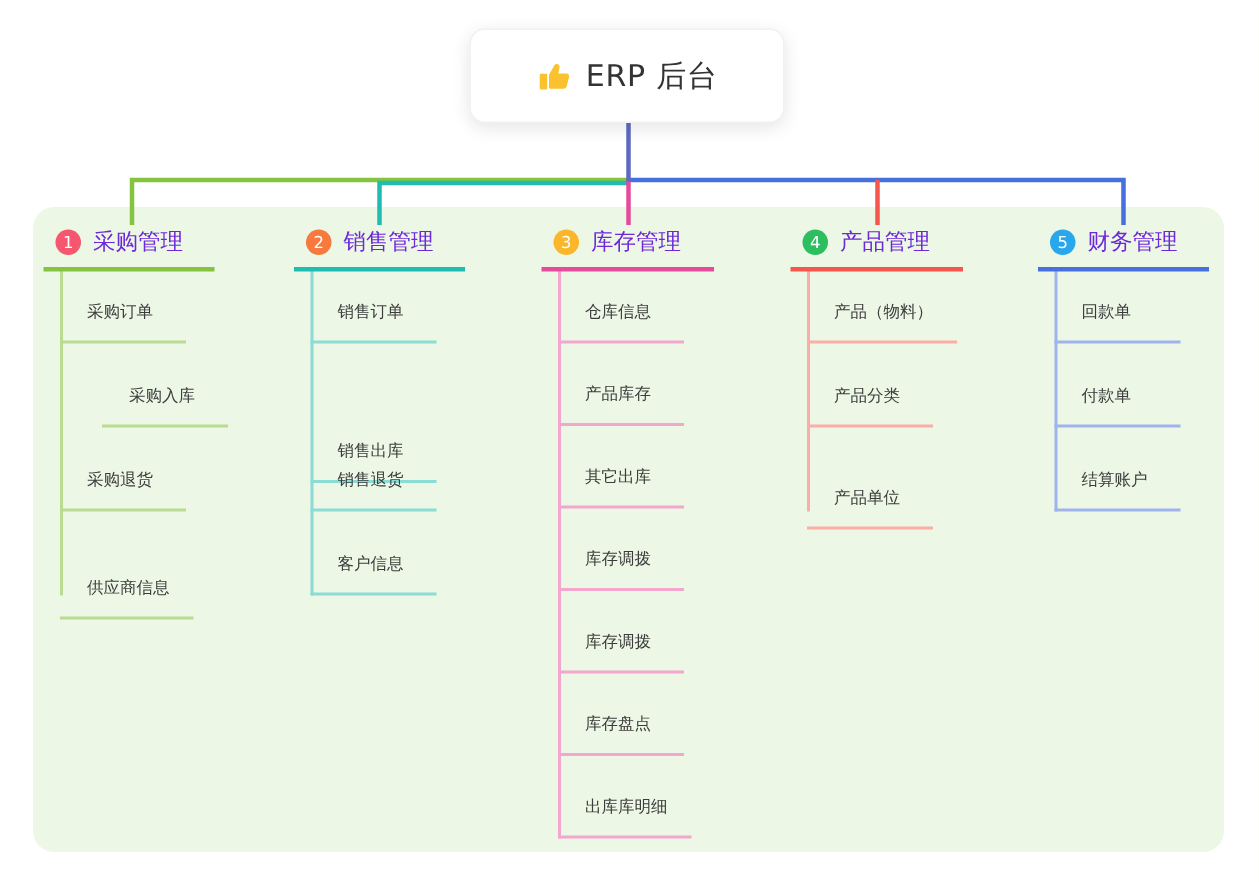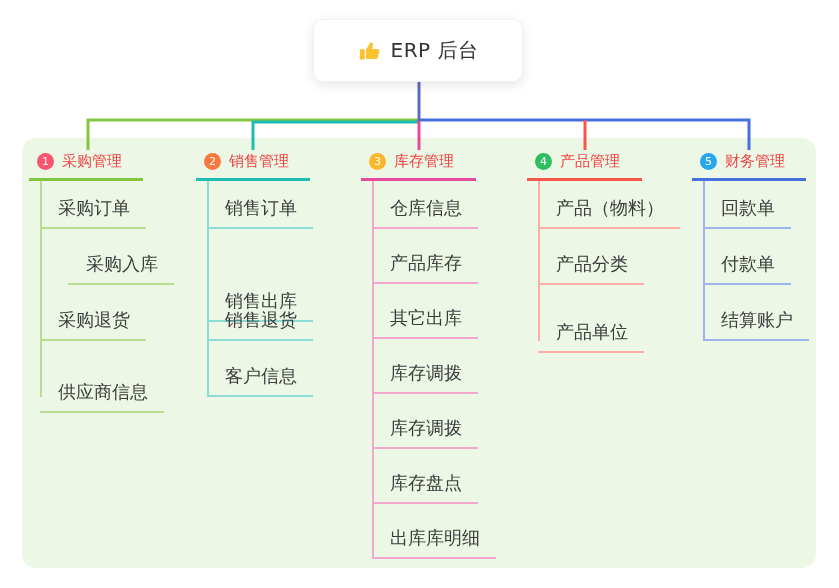--- a/index.html
+++ b/index.html
@@ -36,27 +36,27 @@
     position: absolute; top: 150px; height: 31px;
     display: flex; align-items: center;
     border-bottom: 3px solid #000; padding-bottom: 6px;
     z-index: 4; cursor: default;
   }
   .badge {
     width: 17px; height: 17px; border-radius: 50%;
     color: #fff; font-size: 11px; line-height: 17px; text-align: center;
     flex: 0 0 17px; margin-left: 8px;
   }
-  .branch-label { font-size: 15px; color: #ef4444; margin-left: 8px; white-space: nowrap; }
+  .branch-label { font-size: 15px; color: #6d28d9; margin-left: 8px; white-space: nowrap; }
 
   .spine { position: absolute; width: 2px; z-index: 1; }
 
   .child-node {
     position: absolute; z-index: 4;
-    font-size: 18px; color: #3c3c3c; white-space: nowrap;
+    font-size: 11px; color: #3c3c3c; white-space: nowrap;
     padding: 0 16px 10px 18px; min-width: 84px;
     border-bottom: 2px solid #ccc;
     line-height: 18px; cursor: default;
   }
 </style>
 </head>
 <body>
 
 <div id="stage">
 
@@ -79,21 +79,21 @@
     <span class="root-title">ERP 后台</span>
   </div>
 
   <div id="branches">
       <div class="branch-title" style="left: 29px; width: 114px; border-bottom-color: rgb(133, 196, 64);">
         <span class="badge" style="background: rgb(246, 86, 110);">1</span>
         <span class="branch-label">采购管理</span>
       </div>
       <div class="child-node" style="left: 40px; top: 199px; border-bottom-color: rgb(185, 220, 146);">采购订单</div>
       <div class="child-node" style="left: 40px; top: 255px; border-bottom-color: rgb(185, 220, 146); margin-left: 28px;">采购入库</div>
-      <div class="child-node" style="left: 40px; top: 311px; border-bottom-color: rgb(185, 220, 146); text-align: right;">采购退货</div>
+      <div class="child-node" style="left: 40px; top: 311px; border-bottom-color: rgb(185, 220, 146);">采购退货</div>
       <div class="child-node" style="left: 40px; top: 367px; border-bottom-color: rgb(185, 220, 146); margin-top: 16px;">供应商信息</div>
       <div class="spine" style="left: 40px; top: 180px; height: 217px; background: rgb(185, 220, 146);"></div>
       <div class="branch-title" style="left: 196px; width: 114px; border-bottom-color: rgb(30, 189, 176);">
         <span class="badge" style="background: rgb(247, 121, 62);">2</span>
         <span class="branch-label">销售管理</span>
       </div>
       <div class="child-node" style="left: 207px; top: 199px; border-bottom-color: rgb(138, 220, 212);">销售订单</div>
       <div class="child-node" style="left: 207px; top: 255px; border-bottom-color: rgb(138, 220, 212); margin-top: 37px;">销售出库</div>
       <div class="child-node" style="left: 207px; top: 311px; border-bottom-color: rgb(138, 220, 212);">销售退货</div>
       <div class="child-node" style="left: 207px; top: 367px; border-bottom-color: rgb(138, 220, 212);">客户信息</div>

